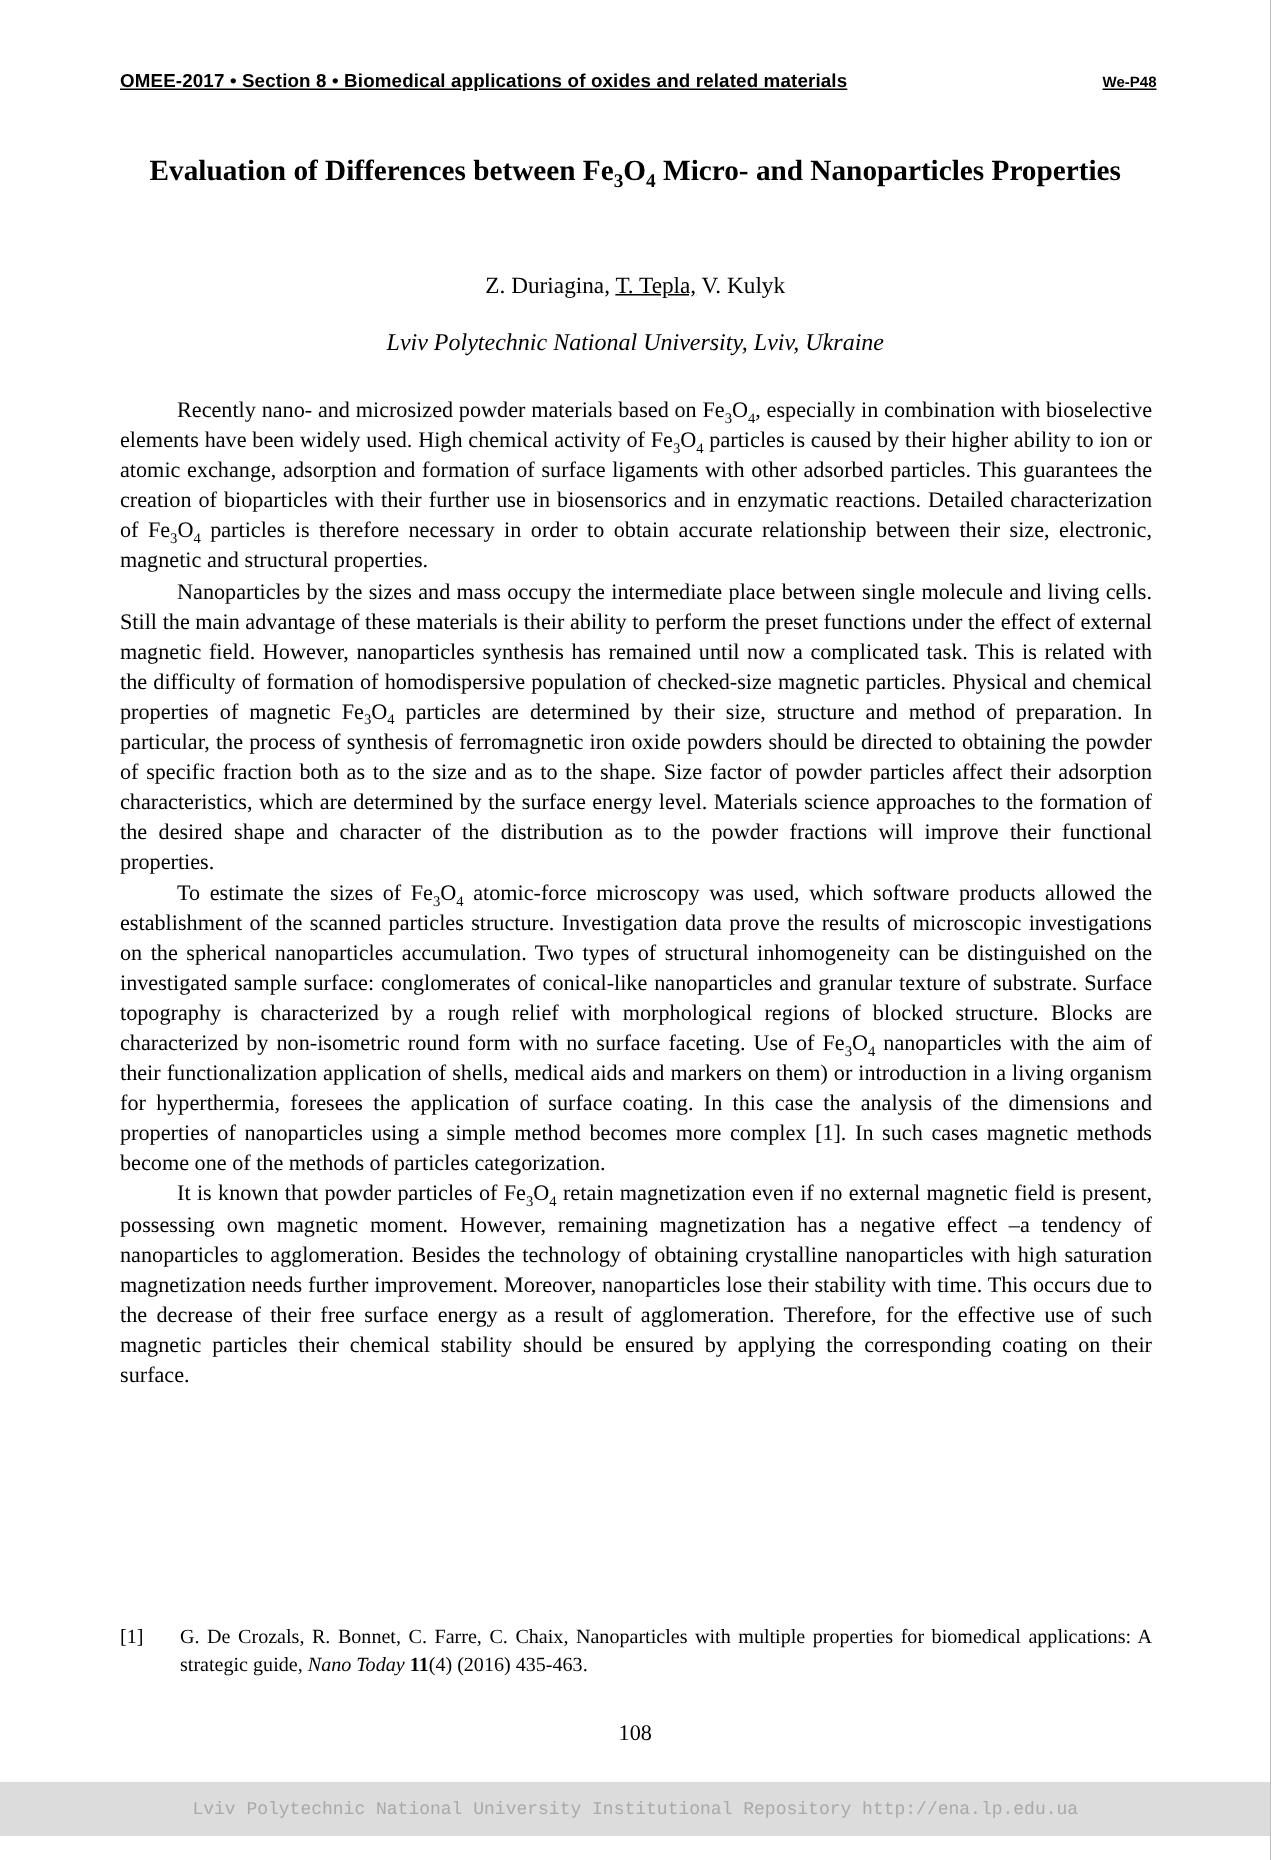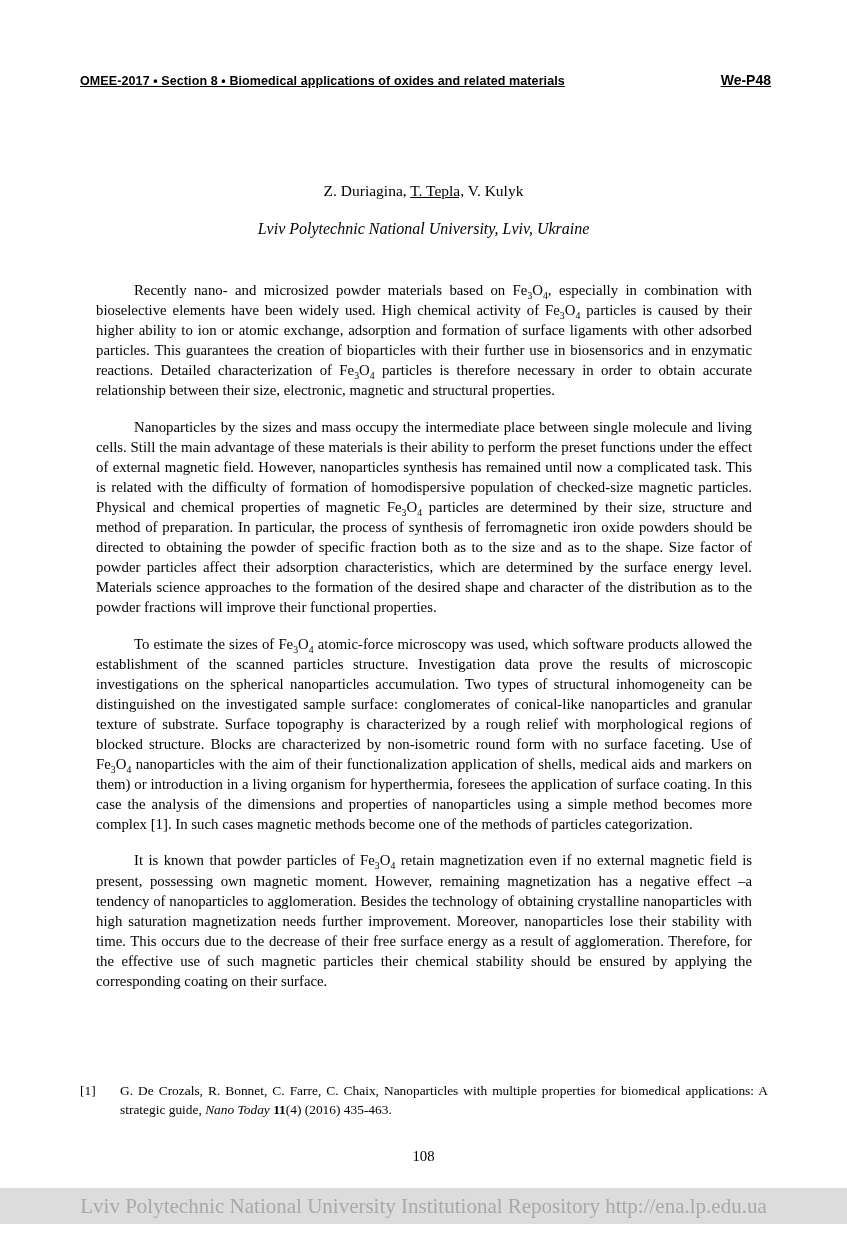--- a/index.html
+++ b/index.html
@@ -7,27 +7,27 @@
     position:relative;
     width:847px;height:1240px;
     margin:0 auto;
     background:#ffffff;
     color:#000;
     font-family:"Liberation Serif","DejaVu Serif",serif;
     overflow:hidden;
   }
   
   .header{
-    position:absolute;left:80px;right:76px;top:72px;
+    position:absolute;left:80px;right:76px;top:47px;
     display:flex;justify-content:space-between;align-items:baseline;
     font-family:"Liberation Sans","DejaVu Sans",sans-serif;
     font-weight:bold;
   }
   .header-left{font-size:12.5px;text-decoration:underline;letter-spacing:.1px;}
-  .header-right{font-size:14px;text-decoration:underline;}
+  .header-right{font-size:10px;text-decoration:underline;}
   
   .title{
     position:absolute;left:80px;right:80px;top:100px;
     margin:0;
     text-align:center;
     font-size:19.5px;font-weight:bold;line-height:1.55;
   }
   .title .inner{display:block;max-width:650px;margin:0 auto;}
   
   .authors{
@@ -38,53 +38,56 @@
   .affiliation{
     position:absolute;left:80px;right:80px;top:220px;
     text-align:center;font-style:italic;font-size:16px;
   }
   
   .body-text{
     position:absolute;left:80px;right:79px;top:264px;
     font-size:14.8px;line-height:20.1px;
     text-align:justify;
   }
-  .body-text p{margin:16px;text-indent:38px;}
+  .body-text p{margin:0;text-indent:38px;}
   sub{font-size:66%;line-height:0;}
   
   .reference{
     position:absolute;left:80px;right:79px;top:1082px;
     display:flex;
     font-size:13.4px;line-height:18.6px;
   }
   .ref-label{flex:0 0 40px;}
   .ref-text{flex:1;text-align:justify;font-family:Liberation Serif, serif;}
   
   .page-number{
     position:absolute;left:0;right:0;top:1148px;
     text-align:center;font-size:14.8px;
   }
   
   .footer-bar{
     position:absolute;left:0;right:0;top:1188px;height:36px;
     display:flex;align-items:center;justify-content:center;
-    font-family:Liberation Serif, serif;
-    font-size:21px;
+    font-family:Liberation Mono, monospace;
+    font-size:12px;
   }
 </style>
 </head>
 <body>
 
 <div class="page">
 
   <div class="header">
     <span class="header-left">OMEE-2017 • Section 8 • Biomedical applications of oxides and related materials</span>
     <span class="header-right">We-P48</span>
   </div>
 
+  <h1 class="title">
+    <span class="inner">Evaluation of Differences between Fe<sub>3</sub>O<sub>4</sub> Micro- and Nanoparticles Properties</span>
+  </h1>
 
   <div class="authors">
     <span>Z. Duriagina, </span><span class="u">T. Tepla,</span><span> V. Kulyk</span>
   </div>
 
   <div class="affiliation">Lviv Polytechnic National University, Lviv, Ukraine</div>
 
   <div class="body-text">
     <p>Recently nano- and microsized powder materials based on Fe<sub>3</sub>O<sub>4</sub>, especially in combination with bioselective elements have been widely used. High chemical activity of Fe<sub>3</sub>O<sub>4</sub> particles is caused by their higher ability to ion or atomic exchange, adsorption and formation of surface ligaments with other adsorbed particles. This guarantees the creation of bioparticles with their further use in biosensorics and in enzymatic reactions. Detailed characterization of Fe<sub>3</sub>O<sub>4</sub> particles is therefore necessary in order to obtain accurate relationship between their size, electronic, magnetic and structural properties.</p>
     <p>Nanoparticles by the sizes and mass occupy the intermediate place between single molecule and living cells. Still the main advantage of these materials is their ability to perform the preset functions under the effect of external magnetic field. However, nanoparticles synthesis has remained until now a complicated task. This is related with the difficulty of formation of homodispersive population of checked-size magnetic particles. Physical and chemical properties of magnetic Fe<sub>3</sub>O<sub>4</sub> particles are determined by their size, structure and method of preparation. In particular, the process of synthesis of ferromagnetic iron oxide powders should be directed to obtaining the powder of specific fraction both as to the size and as to the shape. Size factor of powder particles affect their adsorption characteristics, which are determined by the surface energy level. Materials science approaches to the formation of the desired shape and character of the distribution as to the powder fractions will improve their functional properties.</p>

